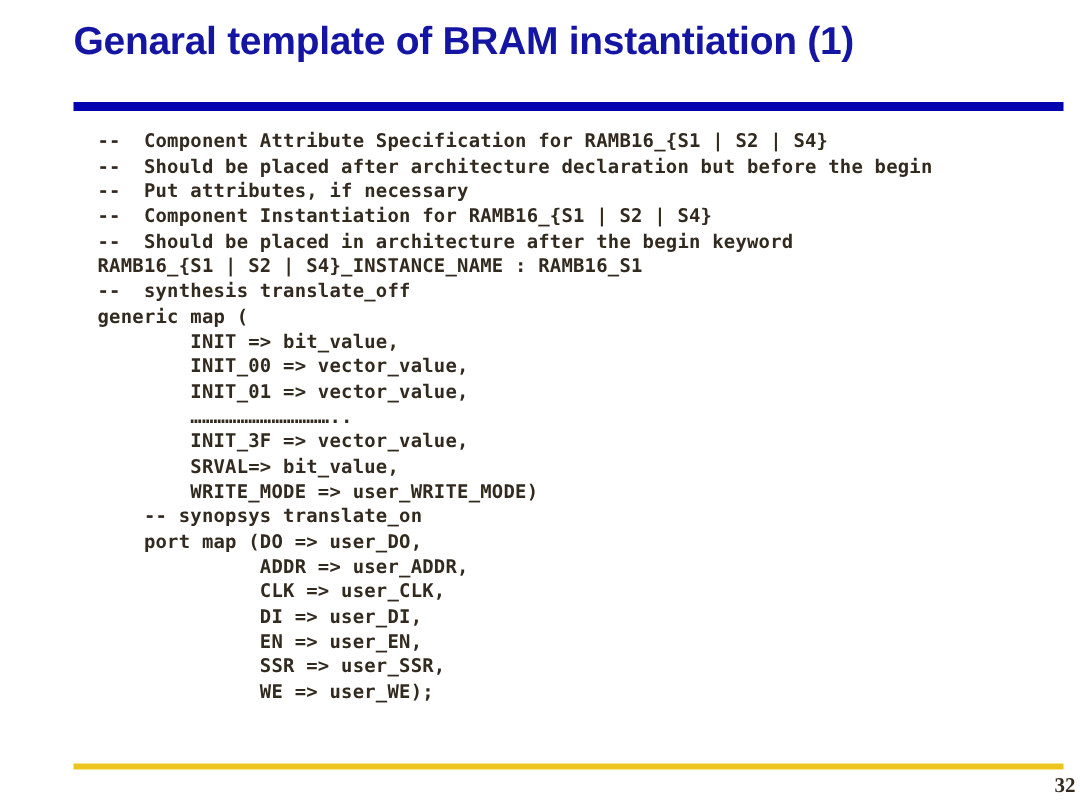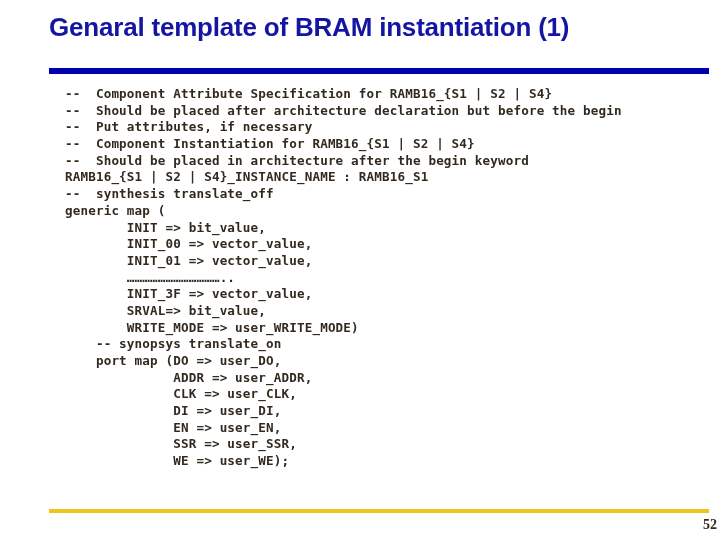--- a/index.html
+++ b/index.html
@@ -82,15 +82,15 @@
 <div class="slide" style="background: rgb(255, 255, 255); margin-left: 19px;">
 
   <div class="slide-title" style="color: rgb(21, 21, 163);">Genaral template of BRAM instantiation (1)</div>
 
   <div class="rule-top" style="background: rgb(0, 0, 176);"></div>
 
   <div class="code-block" style="color: rgb(51, 42, 31);"><div class="code-line">--  Component Attribute Specification for RAMB16_{S1 | S2 | S4}</div><div class="code-line">--  Should be placed after architecture declaration but before the begin</div><div class="code-line">--  Put attributes, if necessary</div><div class="code-line">--  Component Instantiation for RAMB16_{S1 | S2 | S4}</div><div class="code-line">--  Should be placed in architecture after the begin keyword</div><div class="code-line">RAMB16_{S1 | S2 | S4}_INSTANCE_NAME : RAMB16_S1</div><div class="code-line">--  synthesis translate_off</div><div class="code-line">generic map (</div><div class="code-line">        INIT =&gt; bit_value,</div><div class="code-line">        INIT_00 =&gt; vector_value,</div><div class="code-line">        INIT_01 =&gt; vector_value,</div><div class="code-line">        ………………………………..</div><div class="code-line">        INIT_3F =&gt; vector_value,</div><div class="code-line">        SRVAL=&gt; bit_value,</div><div class="code-line">        WRITE_MODE =&gt; user_WRITE_MODE)</div><div class="code-line">    -- synopsys translate_on</div><div class="code-line">    port map (DO =&gt; user_DO,</div><div class="code-line">              ADDR =&gt; user_ADDR,</div><div class="code-line">              CLK =&gt; user_CLK,</div><div class="code-line">              DI =&gt; user_DI,</div><div class="code-line">              EN =&gt; user_EN,</div><div class="code-line">              SSR =&gt; user_SSR,</div><div class="code-line">              WE =&gt; user_WE);</div></div>
 
   <div class="rule-bottom" style="background: rgb(236, 198, 30);"></div>
 
-  <div class="page-number" style="color: rgb(51, 42, 31);">52</div>
+  <div class="page-number" style="color: rgb(51, 42, 31);">32</div>
 
 </div>
 
 </body></html>

